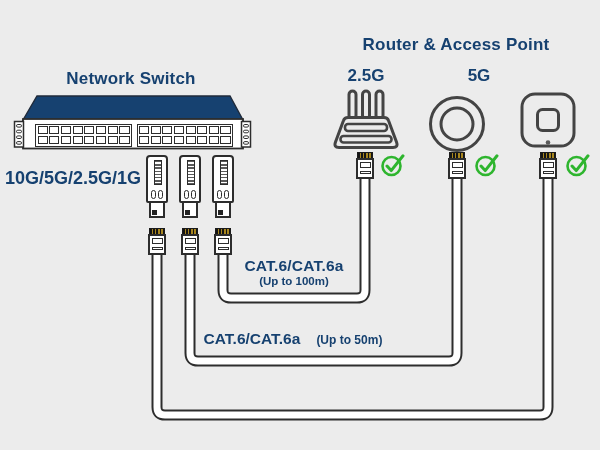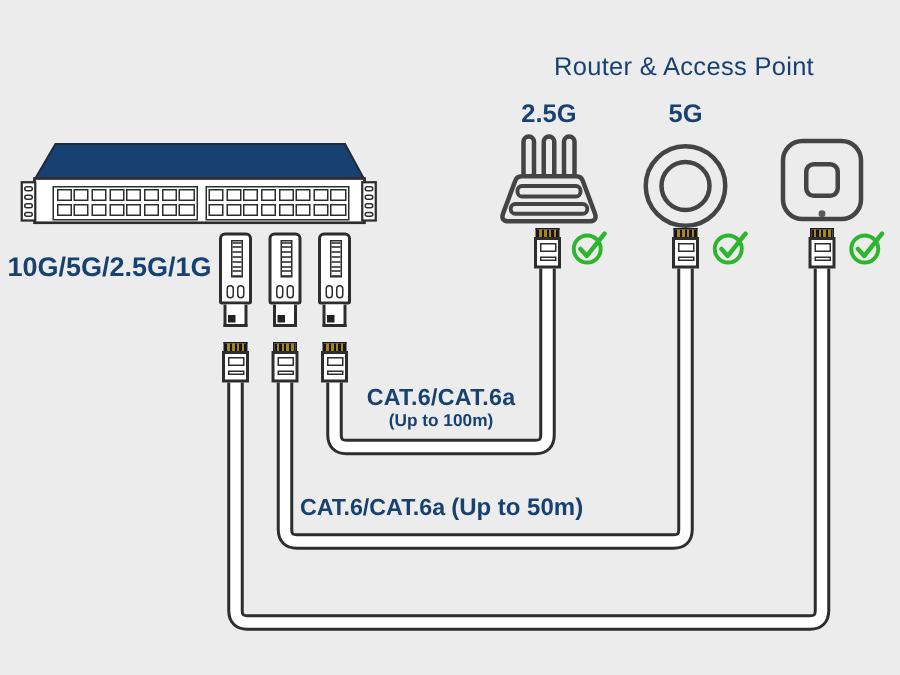--- a/index.html
+++ b/index.html
@@ -3,31 +3,31 @@
 <meta charset="utf-8">
 <style>
   html,body { margin:0; padding:0; }
   #canvas {
     position:relative; width:600px; height:450px;
     background:#ececec; overflow:hidden;
     font-family:"Liberation Sans", sans-serif;
   }
   .abs { position:absolute; }
   .navy { color:#164170; }
-  .heading { font-weight:400; font-size:17px; text-align:center; letter-spacing:.2px; }
+  .heading { font-weight:700; font-size:17px; text-align:center; letter-spacing:.2px; }
   .devlabel { font-weight:700; font-size:17px; text-align:center; width:80px; }
   .autosense { font-weight:700; font-size:18px; line-height:15px; text-align:center; width:134px; }
 
   
   .cablelabel { text-align:center; font-weight:700; }
   .cablelabel .cname { font-size:15.5px; line-height:17px; letter-spacing:.2px; }
   .cablelabel .clen  { font-size:11.5px; line-height:14px; }
   .cablelabel-inline { text-align:center; font-weight:700; white-space:nowrap; }
   .cablelabel-inline .cname { font-size:15.5px; }
-  .cablelabel-inline .clen  { font-size:16px; margin-left:4px; }
+  .cablelabel-inline .clen  { font-size:12px; margin-left:16px; }
 
   
   #cable-layer { position:absolute; left:0; top:0; z-index:1; }
   .cable-outer { fill:none; stroke:#2d2d2d; stroke-width:11; }
   .cable-inner { fill:none; stroke:#ffffff; stroke-width:7; }
   .above { z-index:2; }
 
   
   .port-grid {
     position:absolute; z-index:2; box-sizing:border-box;
@@ -86,20 +86,21 @@
     <g>
       <path class="cable-outer" d="M190,250 L190,353 Q190,361 198,361 L449,361 Q457,361 457,353 L457,176"></path>
       <path class="cable-inner" d="M190,250 L190,353 Q190,361 198,361 L449,361 Q457,361 457,353 L457,176"></path>
     </g>
     <g>
       <path class="cable-outer" d="M223,250 L223,290 Q223,298 231,298 L357,298 Q365,298 365,290 L365,176"></path>
       <path class="cable-inner" d="M223,250 L223,290 Q223,298 231,298 L357,298 Q365,298 365,290 L365,176"></path>
     </g>
   </svg>
 
+  <div class="abs heading navy above" style="left:31px; top:69px; width:200px;">Network Switch</div>
 
   <svg class="abs above" style="left:10px; top:90px;" width="245" height="62" viewBox="0 0 245 62">
     <polygon points="27,6 220,6 233,30 13,30" fill="#164170" stroke="#1f2a3a" stroke-width="1.4"></polygon>
     <rect x="13" y="29" width="220" height="29.5" fill="#ffffff" stroke="#2d2d2d" stroke-width="1.8"></rect>
     <g fill="#ffffff" stroke="#2d2d2d" stroke-width="1.5">
       <rect x="4.5" y="31.5" width="9" height="25.5"></rect>
       <rect x="231.5" y="31.5" width="9" height="25.5"></rect>
     </g>
     <g fill="#ffffff" stroke="#2d2d2d" stroke-width="1">
       <rect x="6.5" y="34.5" width="5" height="2.6" rx="1.3"></rect>
@@ -209,21 +210,21 @@
     <div class="pins"></div>
     <div class="rbody">
         <div class="slot1"></div>
         <div class="slot2"></div>
       </div>
   </div>
 
   <div class="abs heading navy above" style="left:356px; top:35px; width:200px;">Router &amp; Access Point</div>
 
   <div class="abs devlabel navy above" style="left:326px; top:66px;">2.5G</div>
-  <div class="abs devlabel navy above" style="left:417px; top:66px;">5G</div>
+  <div class="abs devlabel navy above" style="left:439px; top:66px;">5G</div>
 
   <svg class="devicon" style="left:333px; top:89px;" width="66" height="62" viewBox="0 0 66 62">
     <g fill="#ececec" stroke="#444444" stroke-width="3">
       <rect x="16" y="2" width="7" height="28" rx="3.5"></rect>
       <rect x="29.5" y="2" width="7" height="28" rx="3.5"></rect>
       <rect x="43" y="2" width="7" height="28" rx="3.5"></rect>
       <path d="M15,28.5 H51 Q54.5,28.5 55.5,31.5 L63.5,53 Q65.5,58.5 60,58.5 H6 Q0.5,58.5 2.5,53 L10.5,31.5 Q11.5,28.5 15,28.5 Z"></path>
       <rect x="12" y="35" width="42" height="7" rx="3" stroke-width="2.6"></rect>
       <rect x="7.5" y="47" width="51" height="6.5" rx="3" stroke-width="2.6"></rect>
     </g>

